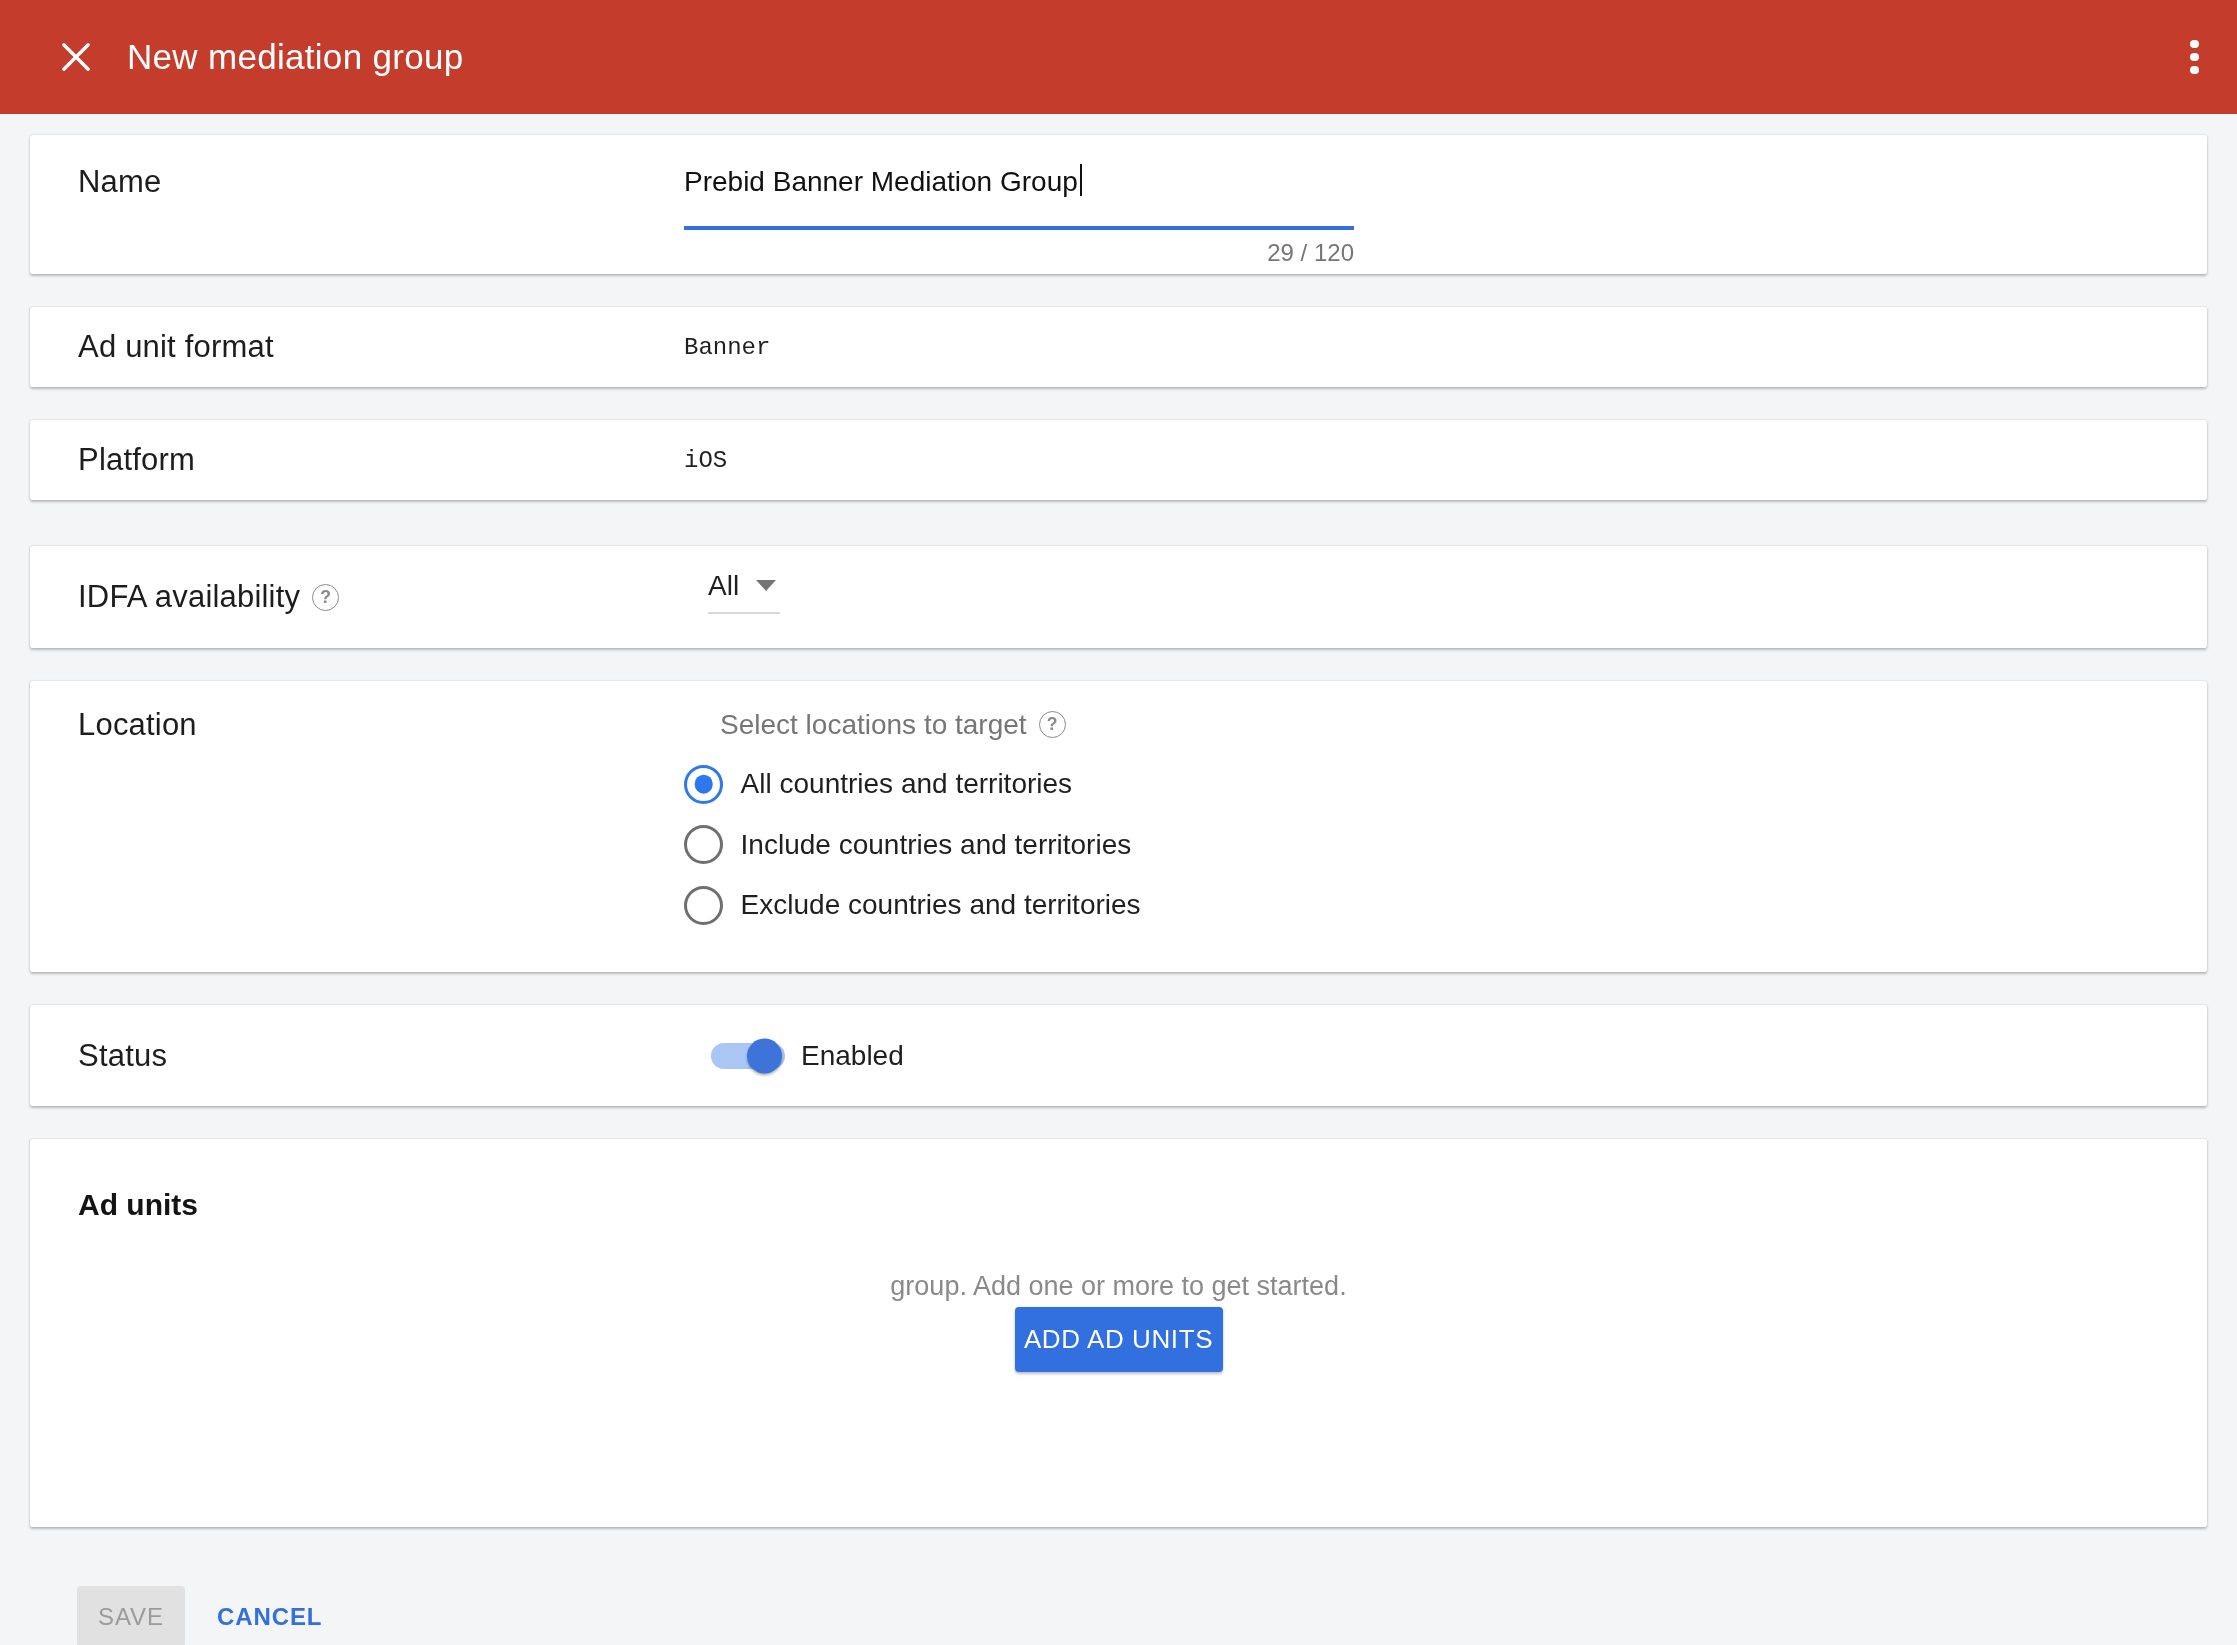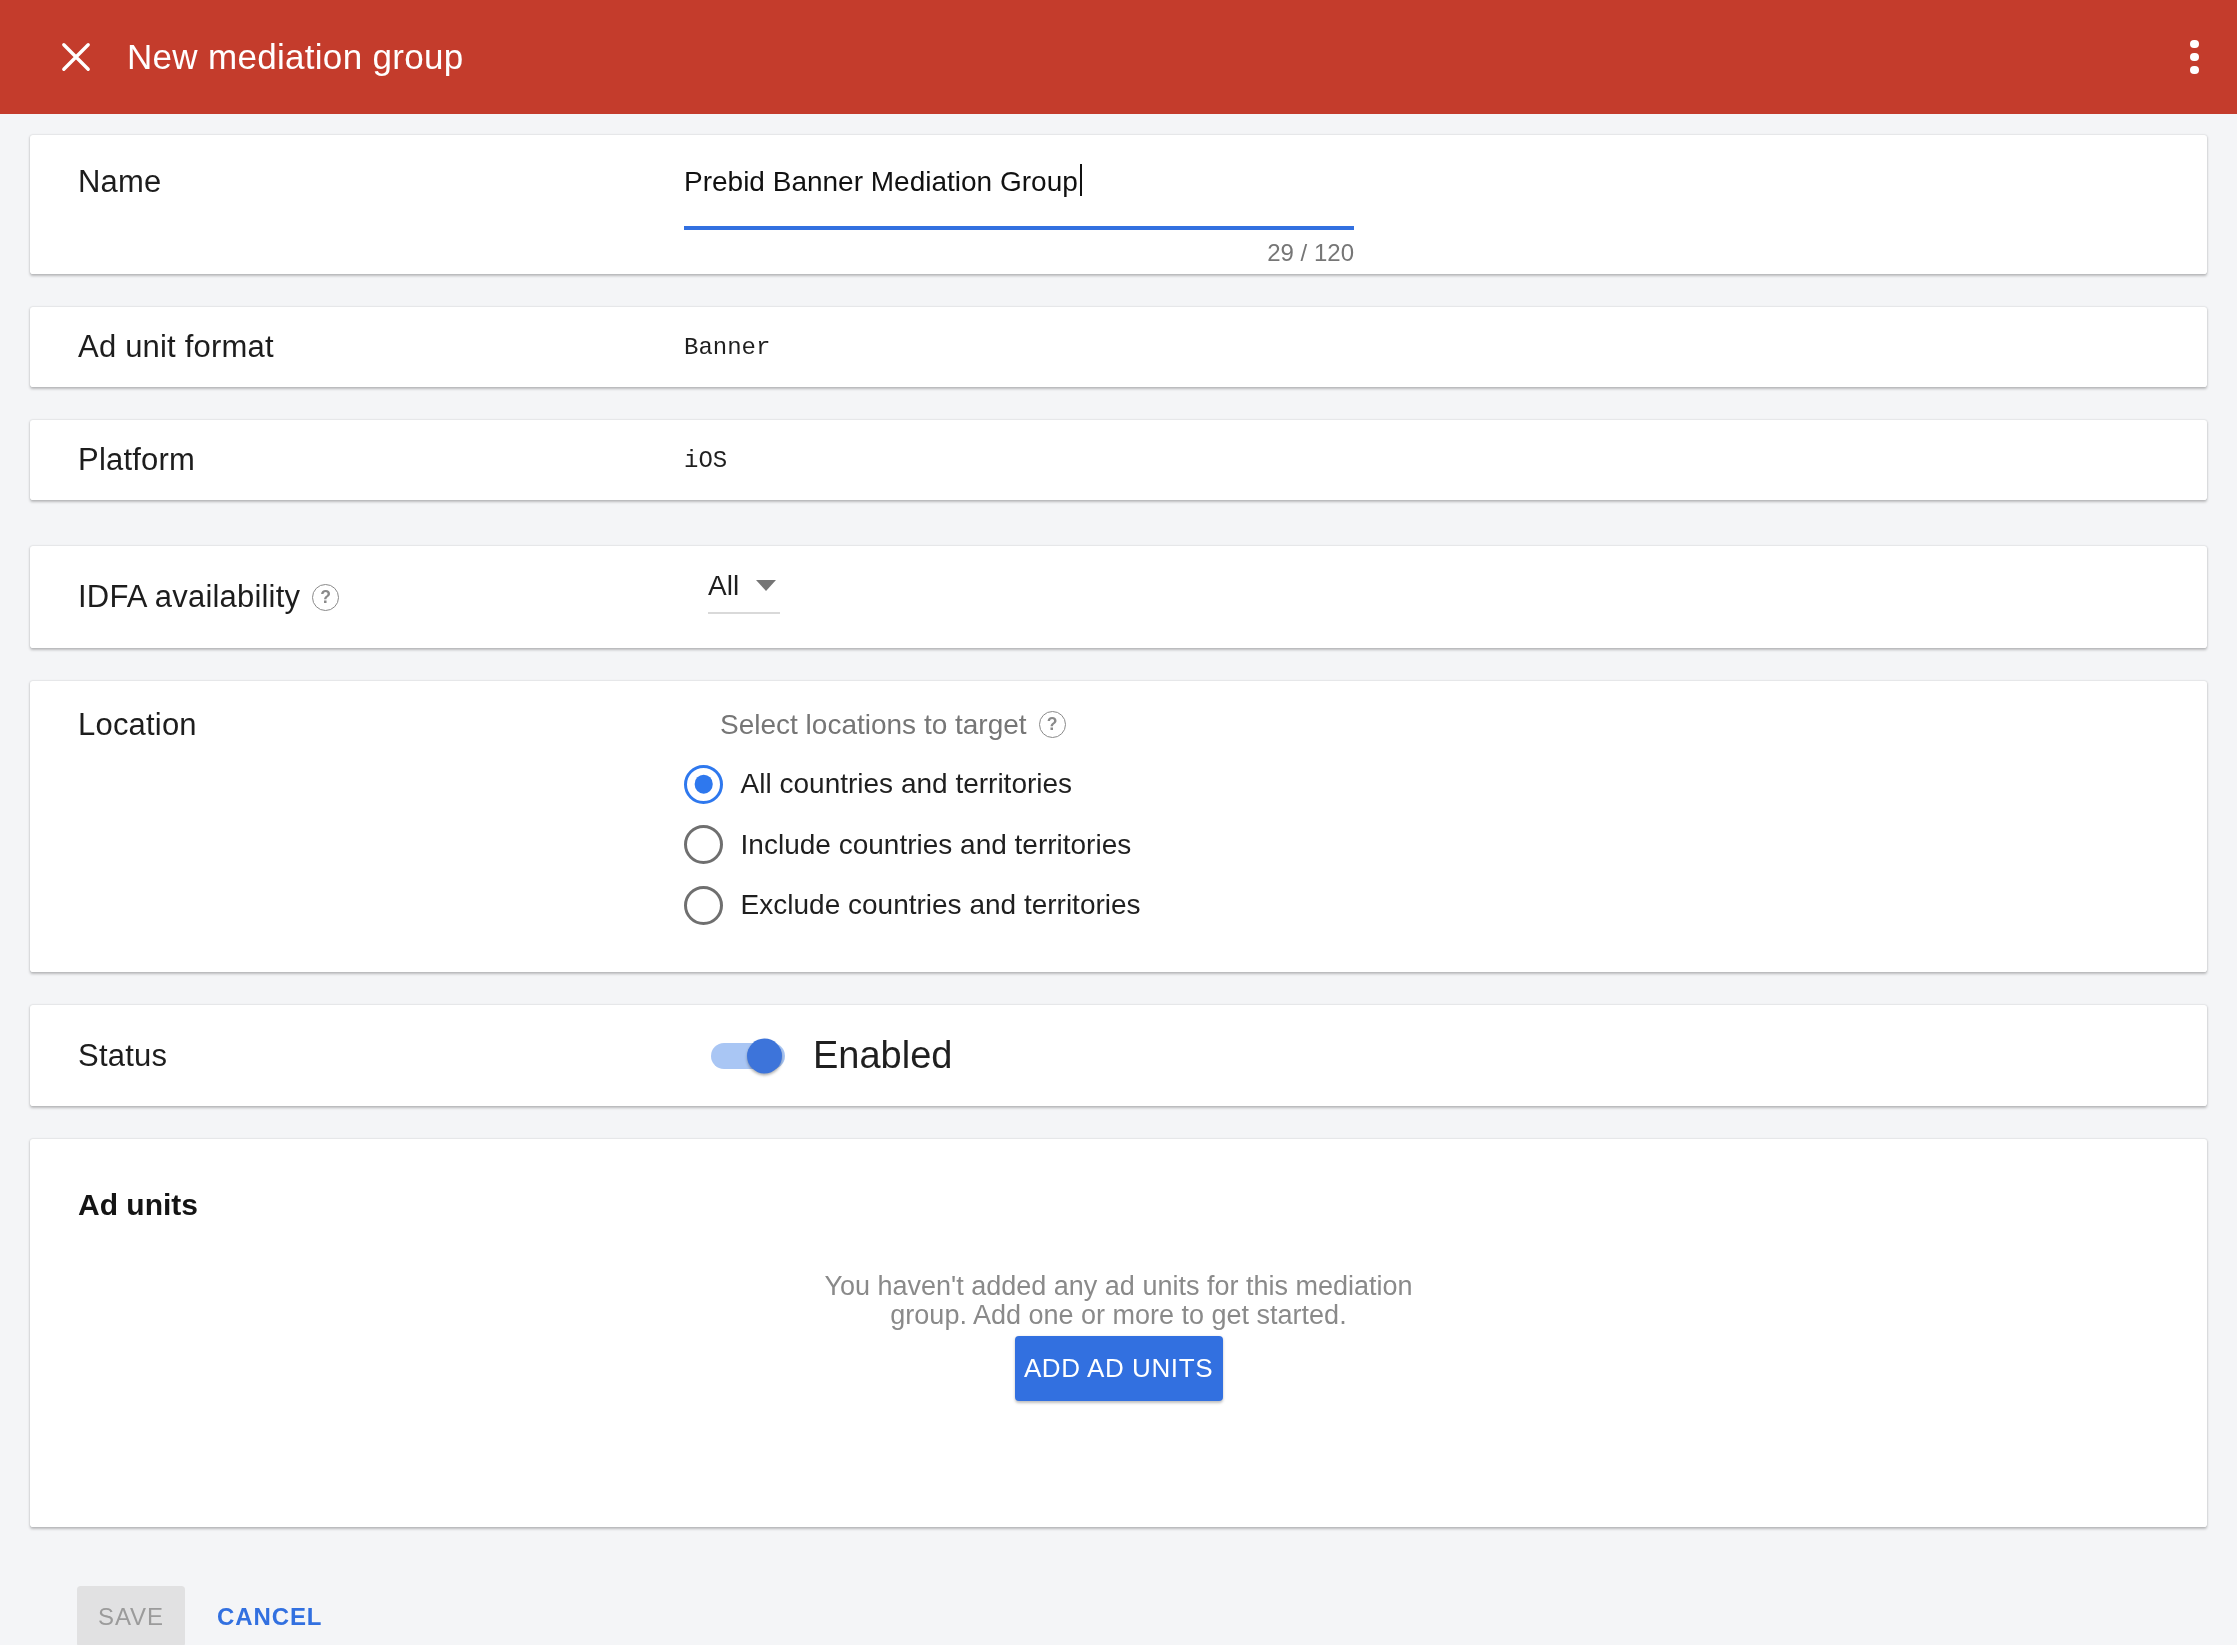--- a/index.html
+++ b/index.html
@@ -108,21 +108,21 @@
   .toggle-track {
     width:74px; height:26px; border-radius:13px;
     background:var(--toggle-track, #a9c6f4); position:relative;
   }
   .toggle-knob {
     position:absolute; top:50%; transform:translateY(-50%);
     right:2.8px; width:35px; height:35px; border-radius:50%;
     background:var(--toggle-knob, #3d74da);
     box-shadow:0 1.9px 2.8px rgba(0,0,0,.3);
   }
-  .toggle-label { margin-left:28px; font-size:38px; color:#1f1f1f; }
+  .toggle-label { margin-left:16px; font-size:28px; color:#1f1f1f; }
 
   
   .adunits-card { height:388px; padding:48px 48px 0 48px; margin-bottom:0; }
   .section-heading { font-size:30px; font-weight:700; line-height:35px; color:#141414; }
   .empty-block { margin-top:50px; text-align:center; }
   .empty-line { font-size:27px; line-height:29px; color:#8a8a8a; }
   .add-btn {
     display:block; margin:6px auto 0 auto;
     width:208px; height:65px; border:none; border-radius:4px;
     background:var(--accent, #3572dd); color:#fff;
@@ -226,21 +226,20 @@
       <div class="toggle-track">
         <div class="toggle-knob"></div>
       </div>
       <div class="toggle-label">Enabled</div>
     </div>
   </section>
 
   <section class="card adunits-card">
     <div class="section-heading">Ad units</div>
     <div class="empty-block">
-      <div class="empty-line">You haven't added any ad units for this mediation</div>
       <div class="empty-line">group. Add one or more to get started.</div>
       <button class="add-btn">ADD AD UNITS</button>
     </div>
   </section>
 
   <div class="footer">
     <button class="save-btn" disabled="">SAVE</button>
     <button class="cancel-btn">CANCEL</button>
   </div>
 

